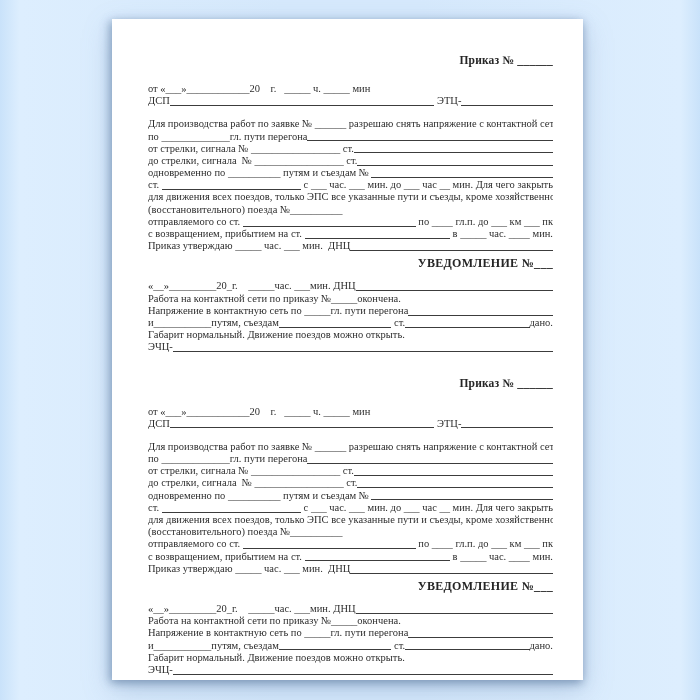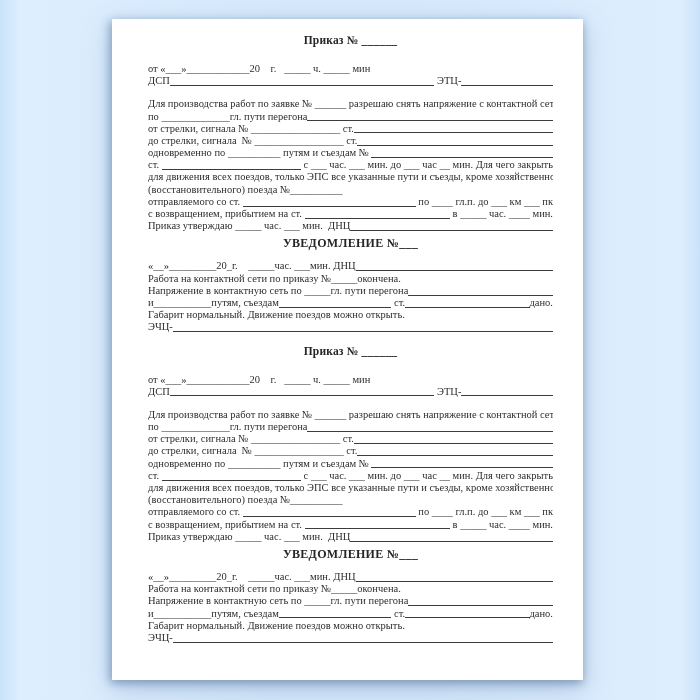--- a/index.html
+++ b/index.html
@@ -9,25 +9,25 @@
     font-family:"Liberation Serif","DejaVu Serif",serif;
   }
   .page{
     position:absolute;left:112px;top:19px;width:471px;height:661px;
     background:#ffffff;box-sizing:border-box;
     padding:12px 30px 0 36px;color:#2e2e2e;
     box-shadow:0 3px 9px rgba(96,124,158,.55),0 10px 26px rgba(116,146,186,.35),-4px 2px 8px rgba(116,146,186,.35);
   }
   .copy{margin-bottom:10px;}
   .order-title{
-    font-size:11.5px;line-height:15px;font-weight:700;text-align:center;
-    margin:2px 0 15px;letter-spacing:.2px;color:#262626;
+    font-size:11.5px;line-height:15px;font-weight:700;text-align:right;
+    margin:22px 0 15px;letter-spacing:.2px;color:#262626;
   }
   .notice-title{
-    font-size:12px;line-height:15px;font-weight:700;text-align:center;
+    font-size:12px;line-height:15px;font-weight:700;text-align:right;
     margin:4px 0 9px;letter-spacing:.3px;color:#262626;
   }
   .lines{display:block;}
   .lines.body{margin-top:11px;margin-bottom:1px;}
   .fline{
     display:flex;align-items:flex-end;white-space:pre;
     font-size:10.5px;line-height:12.2px;height:12.2px;overflow:hidden;
     color:#2e2e2e;
   }
   .seg{flex:0 0 auto;}

